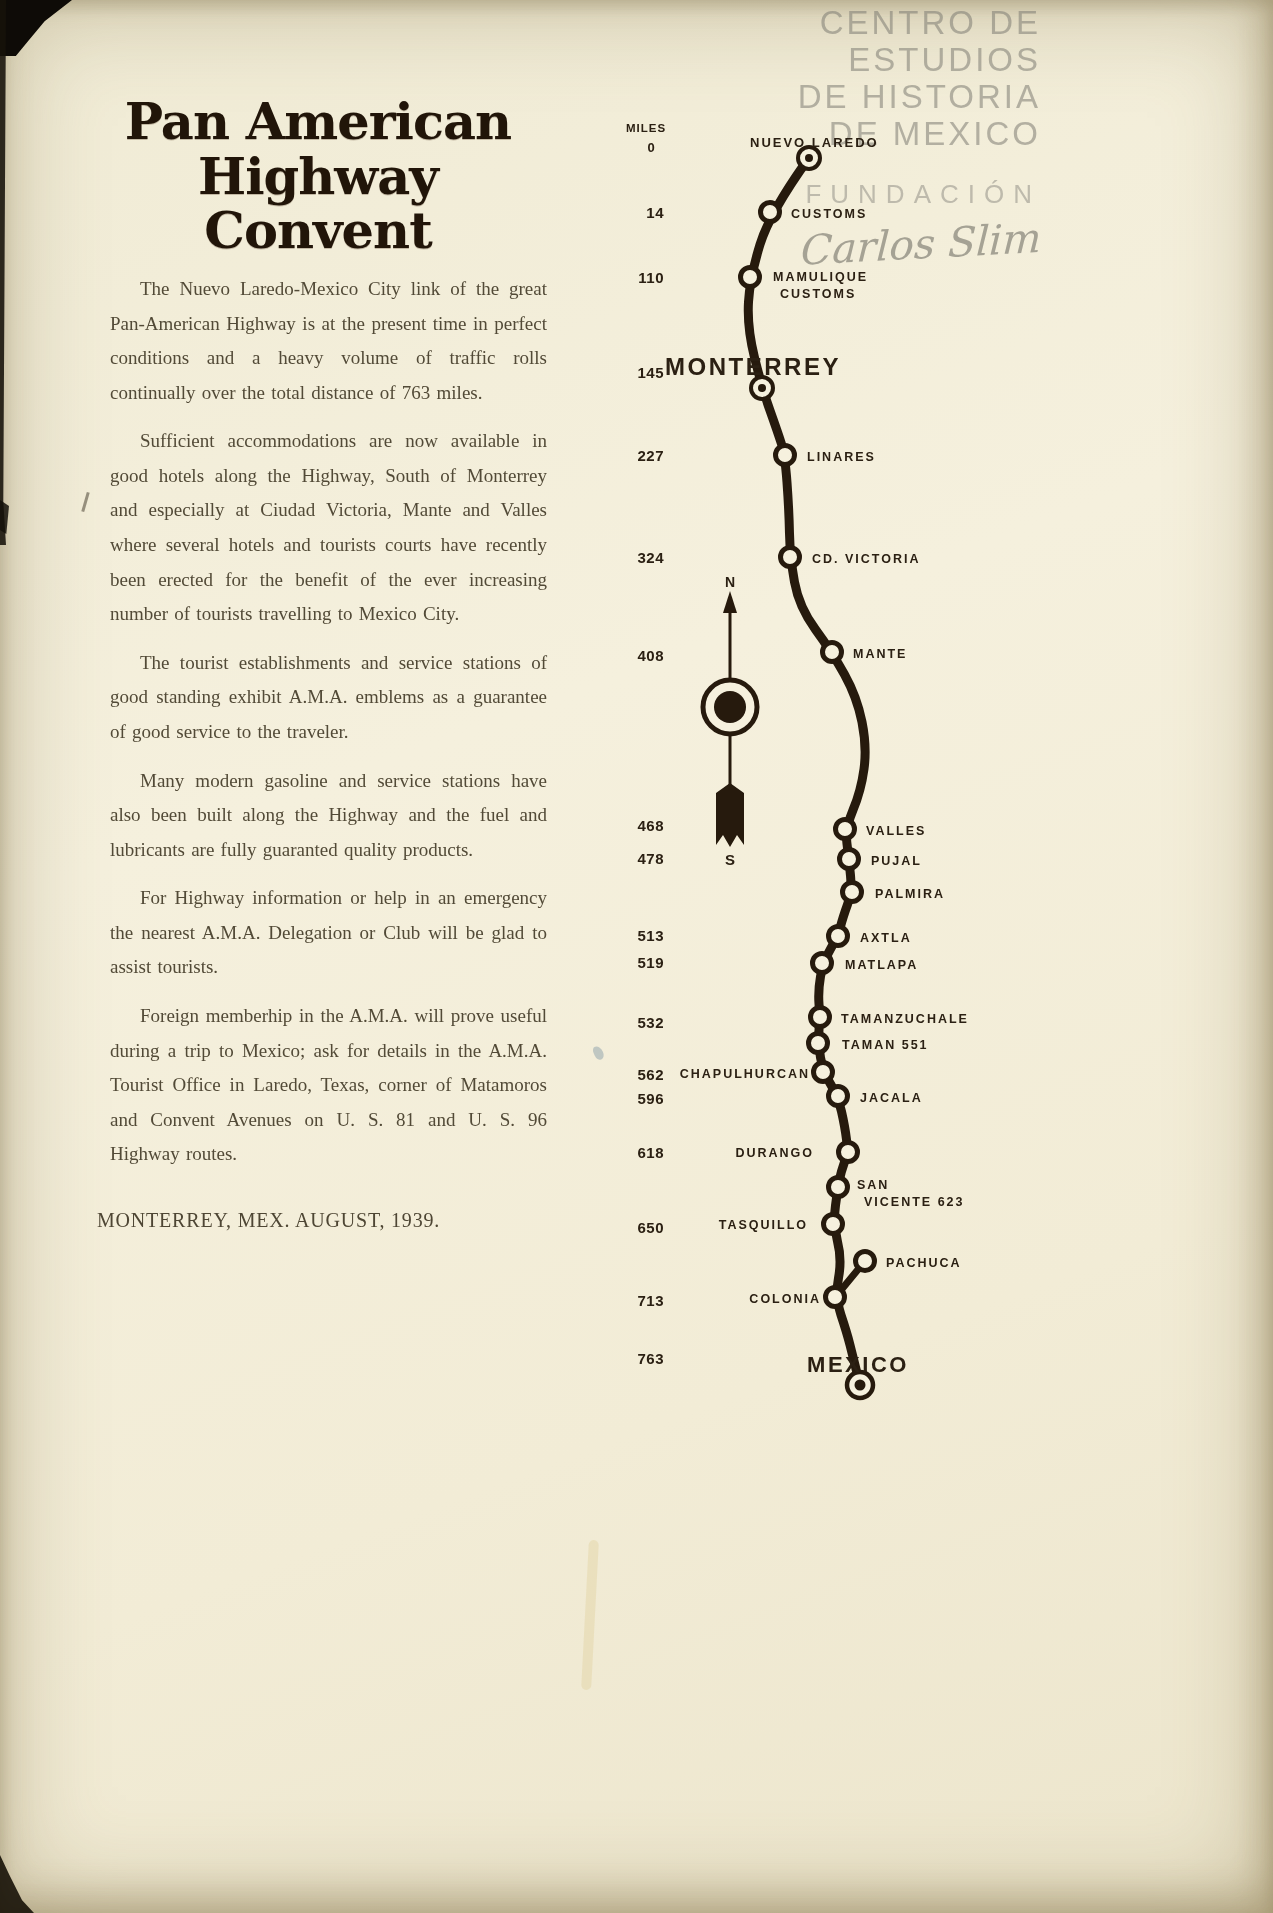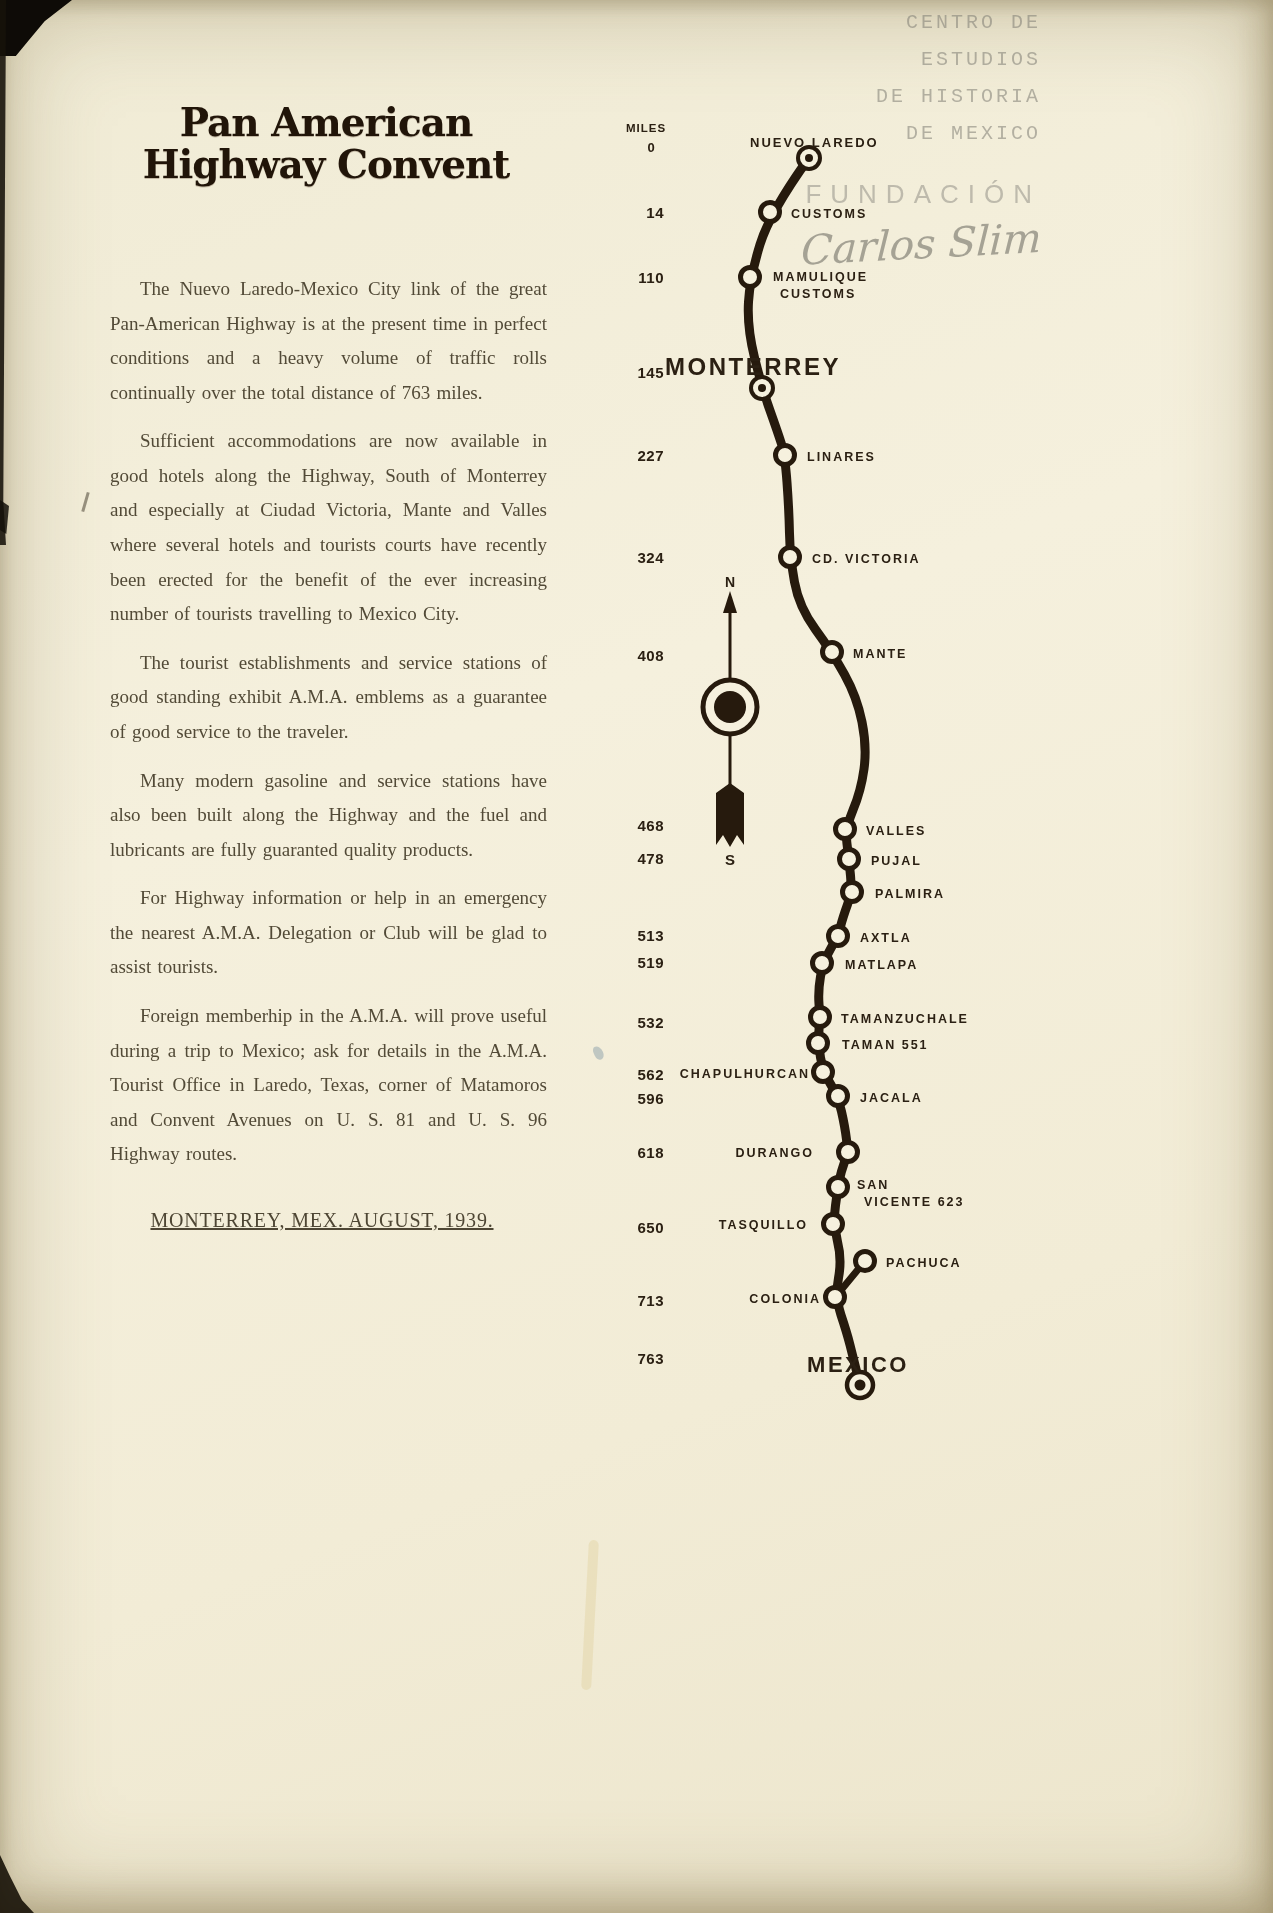--- a/index.html
+++ b/index.html
@@ -25,38 +25,38 @@
   .tick-left{position:absolute;left:84px;top:492px;width:3px;height:20px;background:#4a4334;opacity:.55;transform:rotate(16deg);}
   .corner-bl{position:absolute;left:0;bottom:0;width:34px;height:58px;background:#171208;opacity:.9;
     clip-path:polygon(0 0,28% 35%,65% 78%,100% 100%,0 100%);}
   .speck-blue{position:absolute;left:594px;top:1046px;width:9px;height:14px;background:rgba(95,125,150,.35);
     transform:rotate(-24deg);border-radius:40% 60% 50% 50%;}
   .streak{position:absolute;left:585px;top:1540px;width:10px;height:150px;background:rgba(205,180,90,.18);
     transform:rotate(3deg);border-radius:5px;}
 
   
   .watermark{position:absolute;top:4px;right:232px;text-align:right;pointer-events:none;}
-  .wm-line{font-family:Liberation Mono, monospace;font-size:20px;line-height:37px;
+  .wm-line{font-family:Liberation Sans, sans-serif;font-size:33px;line-height:37px;
     letter-spacing:3px;color:rgba(125,123,115,.55);font-weight:400;}
   .wm-foundation{margin-top:27px;font-family:"Liberation Sans", sans-serif;font-size:26px;
     letter-spacing:9px;color:rgba(145,143,135,.55);font-weight:400;}
   .wm-signature{margin-top:4px;font-family:"DejaVu Serif", serif;font-style:italic;font-size:41px;
     color:rgba(108,106,98,.58);transform:rotate(-3deg) skewX(-6deg);transform-origin:right center;}
 
   
-  .title{position:absolute;left:78px;top:86px;width:464px;margin:16px;text-align:center;
-    font-family:"DejaVu Serif", serif;font-weight:bold;font-size:39px;line-height:1.07;
+  .title{position:absolute;left:78px;top:86px;width:464px;margin:8px;text-align:center;
+    font-family:"DejaVu Serif", serif;font-weight:bold;font-size:51px;line-height:1.07;
     color:#211509;letter-spacing:-1px;text-shadow:0 1px 0 rgba(60,30,10,.25);}
 
   
   .article{position:absolute;left:97px;top:272px;width:450px;color:#524a37;
     font-size:19px;line-height:1.82;text-align:justify;}
   .article p{margin:0 0 14px 13px;text-indent:30px;word-spacing:1.5px;}
-  .dateline{margin-top:30px;text-align:center;text-indent:0;font-size:20px;
-    letter-spacing:.8px;color:#4e4634;text-decoration:underline;}
+  .dateline{margin-top:30px;text-indent:0;font-size:20px;
+    letter-spacing:.8px;color:#4e4634;}
 
   
   .map{position:absolute;left:600px;top:85px;width:673px;height:1330px;}
   .map text{font-family:"Liberation Sans", sans-serif;fill:#2b2013;}
 </style>
 </head>
 <body>
 
 <div class="page">
   <div class="corner-tl"></div>

